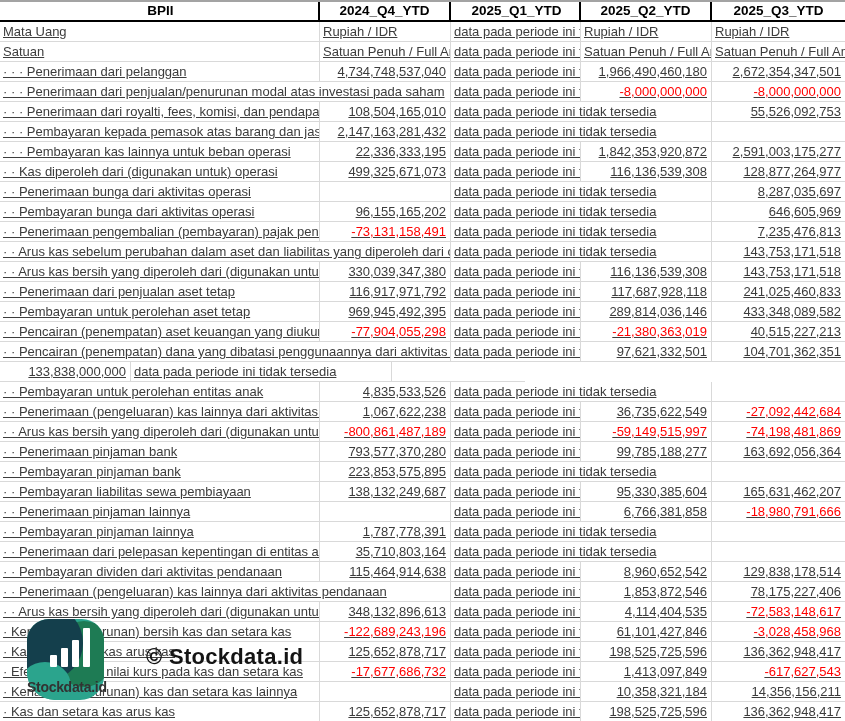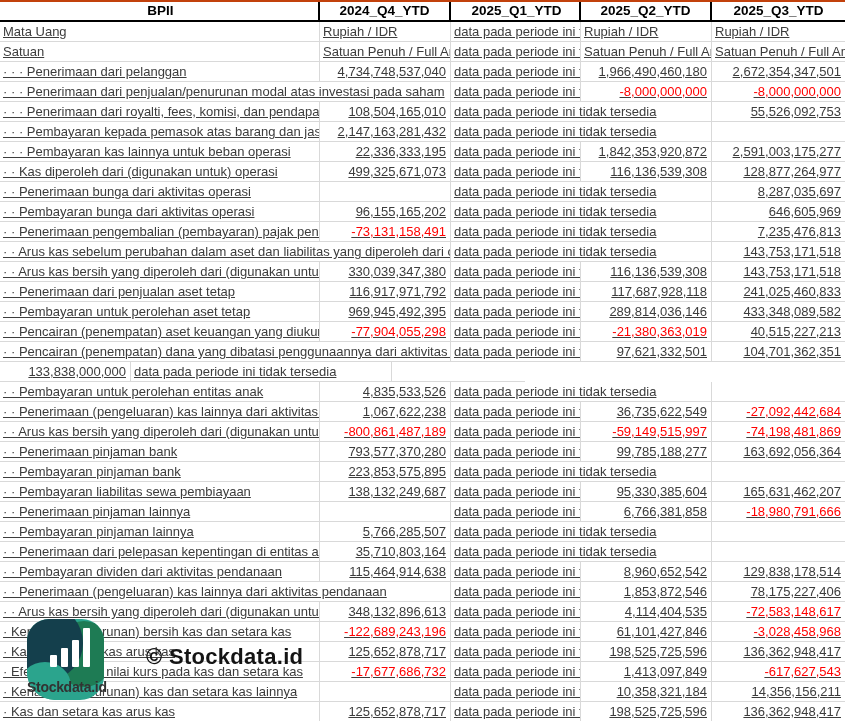--- a/index.html
+++ b/index.html
@@ -1,20 +1,20 @@
 <!DOCTYPE html>
 <html><head>
 <meta charset="utf-8">
 <style>
   html,body{margin:0;padding:0;background:#fff;}
   .sheet{
     position:relative;width:845px;height:721px;background:#fff;overflow:hidden;
     font-family:"Liberation Sans",sans-serif;font-size:13px;color:#3c3c3c;
   }
-  .hdr-row{display:flex;border-top:2px solid #c2410c;border-bottom:2px solid #000;height:22px;box-sizing:border-box;}
+  .hdr-row{display:flex;border-top:2px solid #a3a3a3;border-bottom:2px solid #000;height:22px;box-sizing:border-box;}
   .hdr-cell{
     box-sizing:border-box;height:18px;line-height:18px;font-weight:bold;color:#000;
     text-align:center;white-space:nowrap;overflow:hidden;border-right:2px solid #000;font-size:13.5px;
   }
   .hdr-cell:last-child{border-right:none;}
   .row{display:flex;height:20px;box-sizing:border-box;text-decoration:underline;}
   .cell{
     box-sizing:border-box;height:20px;line-height:19px;white-space:nowrap;overflow:hidden;
     border-right:1px solid #d9d9d9;border-bottom:1px solid #d9d9d9;
   }
@@ -215,21 +215,21 @@
       </div>
       <div class="row">
         <div class="cell col-a">· · Penerimaan pinjaman lainnya</div>
         <div class="cell num col-b"></div>
         <div class="cell txt col-c">data pada periode ini tidak tersedia</div>
         <div class="cell num col-d">6,766,381,858</div>
         <div class="cell num col-e neg">-18,980,791,666</div>
       </div>
       <div class="row">
         <div class="cell col-a">· · Pembayaran pinjaman lainnya</div>
-        <div class="cell num col-b">5,766,285,507</div>
+        <div class="cell num col-b">1,787,778,391</div>
         <div class="cell txt col-c merged">data pada periode ini tidak tersedia</div>
         <div class="cell num col-e"></div>
       </div>
       <div class="row">
         <div class="cell col-a">· · Penerimaan dari pelepasan kepentingan di entitas anak</div>
         <div class="cell num col-b">35,710,803,164</div>
         <div class="cell txt col-c merged">data pada periode ini tidak tersedia</div>
         <div class="cell num col-e"></div>
       </div>
       <div class="row">

